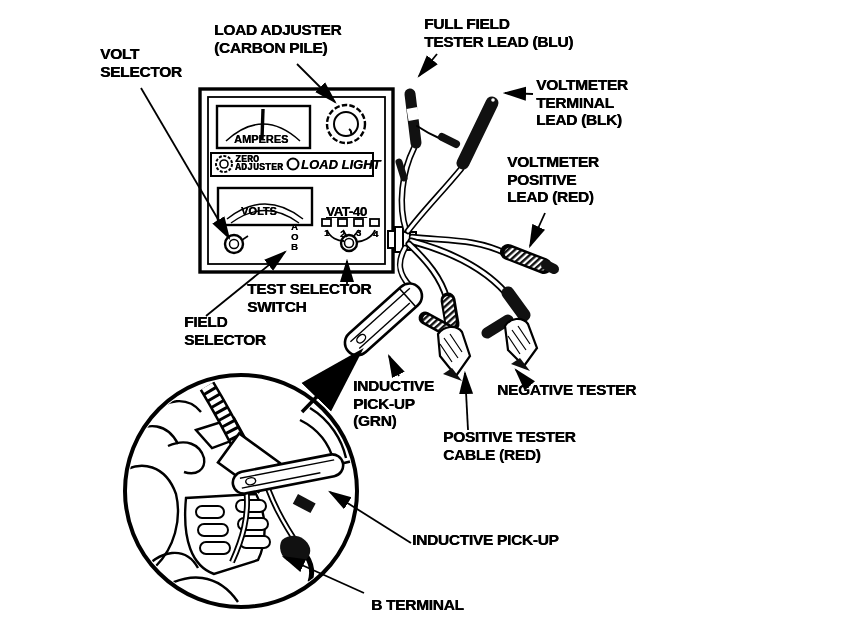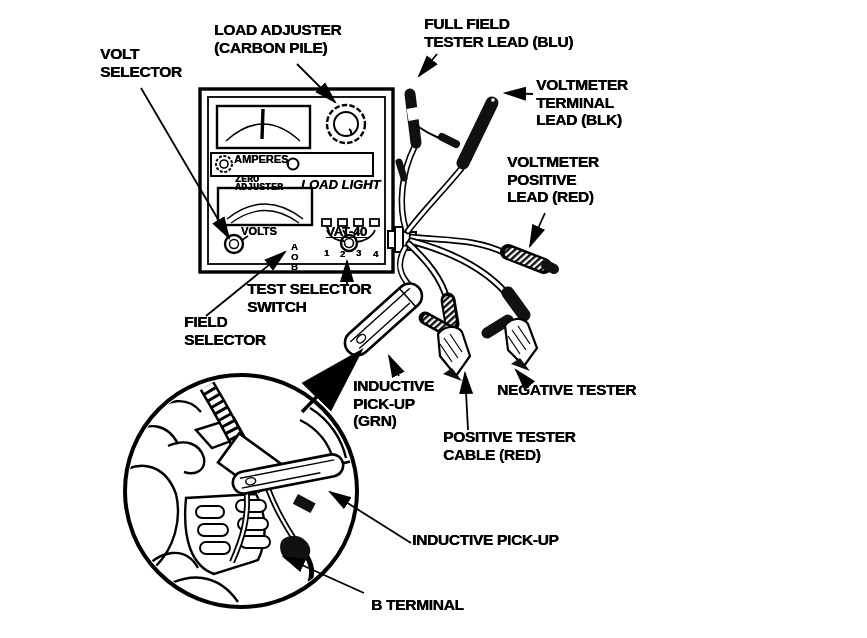--- a/index.html
+++ b/index.html
@@ -4,21 +4,21 @@
 <style>
   html,body{margin:0;padding:0;background:#fff;}
   #stage{position:relative;width:867px;height:638px;background:#fff;overflow:hidden;
          font-family:"Liberation Sans",sans-serif;}
   #art{position:absolute;left:0;top:0;z-index:1;}
   .callout{position:absolute;z-index:3;color:#000000;white-space:nowrap;
            font:700 15.5px/17.5px "Liberation Sans",sans-serif;letter-spacing:-0.3px;
            text-shadow:0.4px 0 #000;}
   .callout span{display:block;}
   .ptext{position:absolute;z-index:3;color:#000;white-space:nowrap;
-         font:700 11px/11px "Liberation Sans",sans-serif;text-shadow:0.3px 0 #000;margin-top:20px;}
+         font:700 11px/11px "Liberation Sans",sans-serif;text-shadow:0.3px 0 #000;}
   .tiny{font-size:10px;line-height:8px;font-family:Liberation Mono, monospace;}
   .mid{font-size:13px;line-height:13px;font-style:italic;}
   .vat{font-size:13.5px;line-height:13px;letter-spacing:-0.5px;text-decoration:underline;}
   .num{font-size:9.5px;line-height:9.5px;}
   .fsel{font-size:9.5px;line-height:10px;text-align:center;}
 </style>
 </head>
 <body>
 
 <div id="stage">

